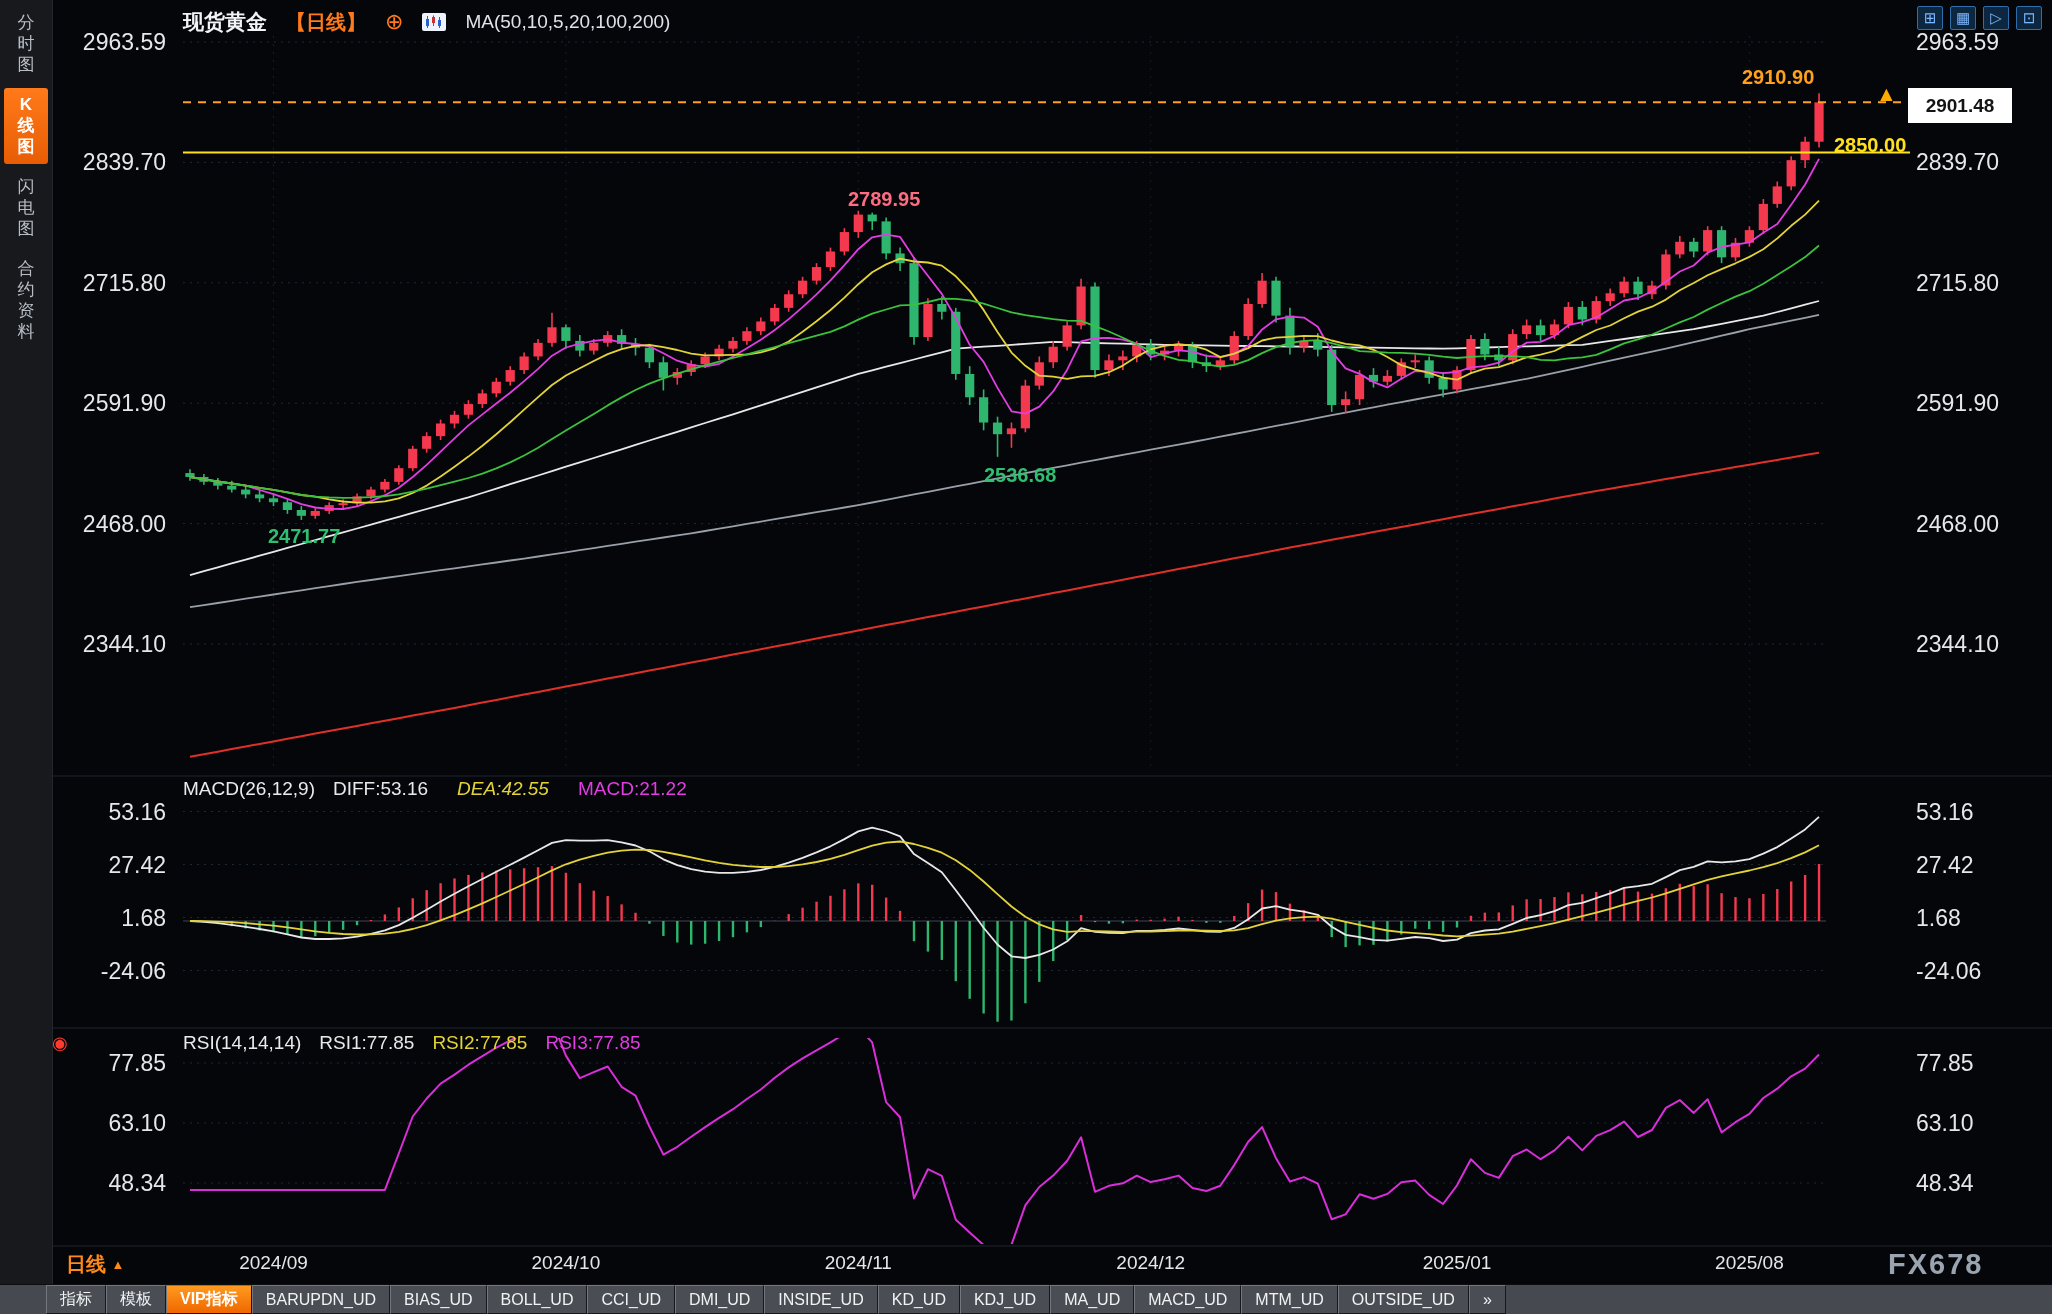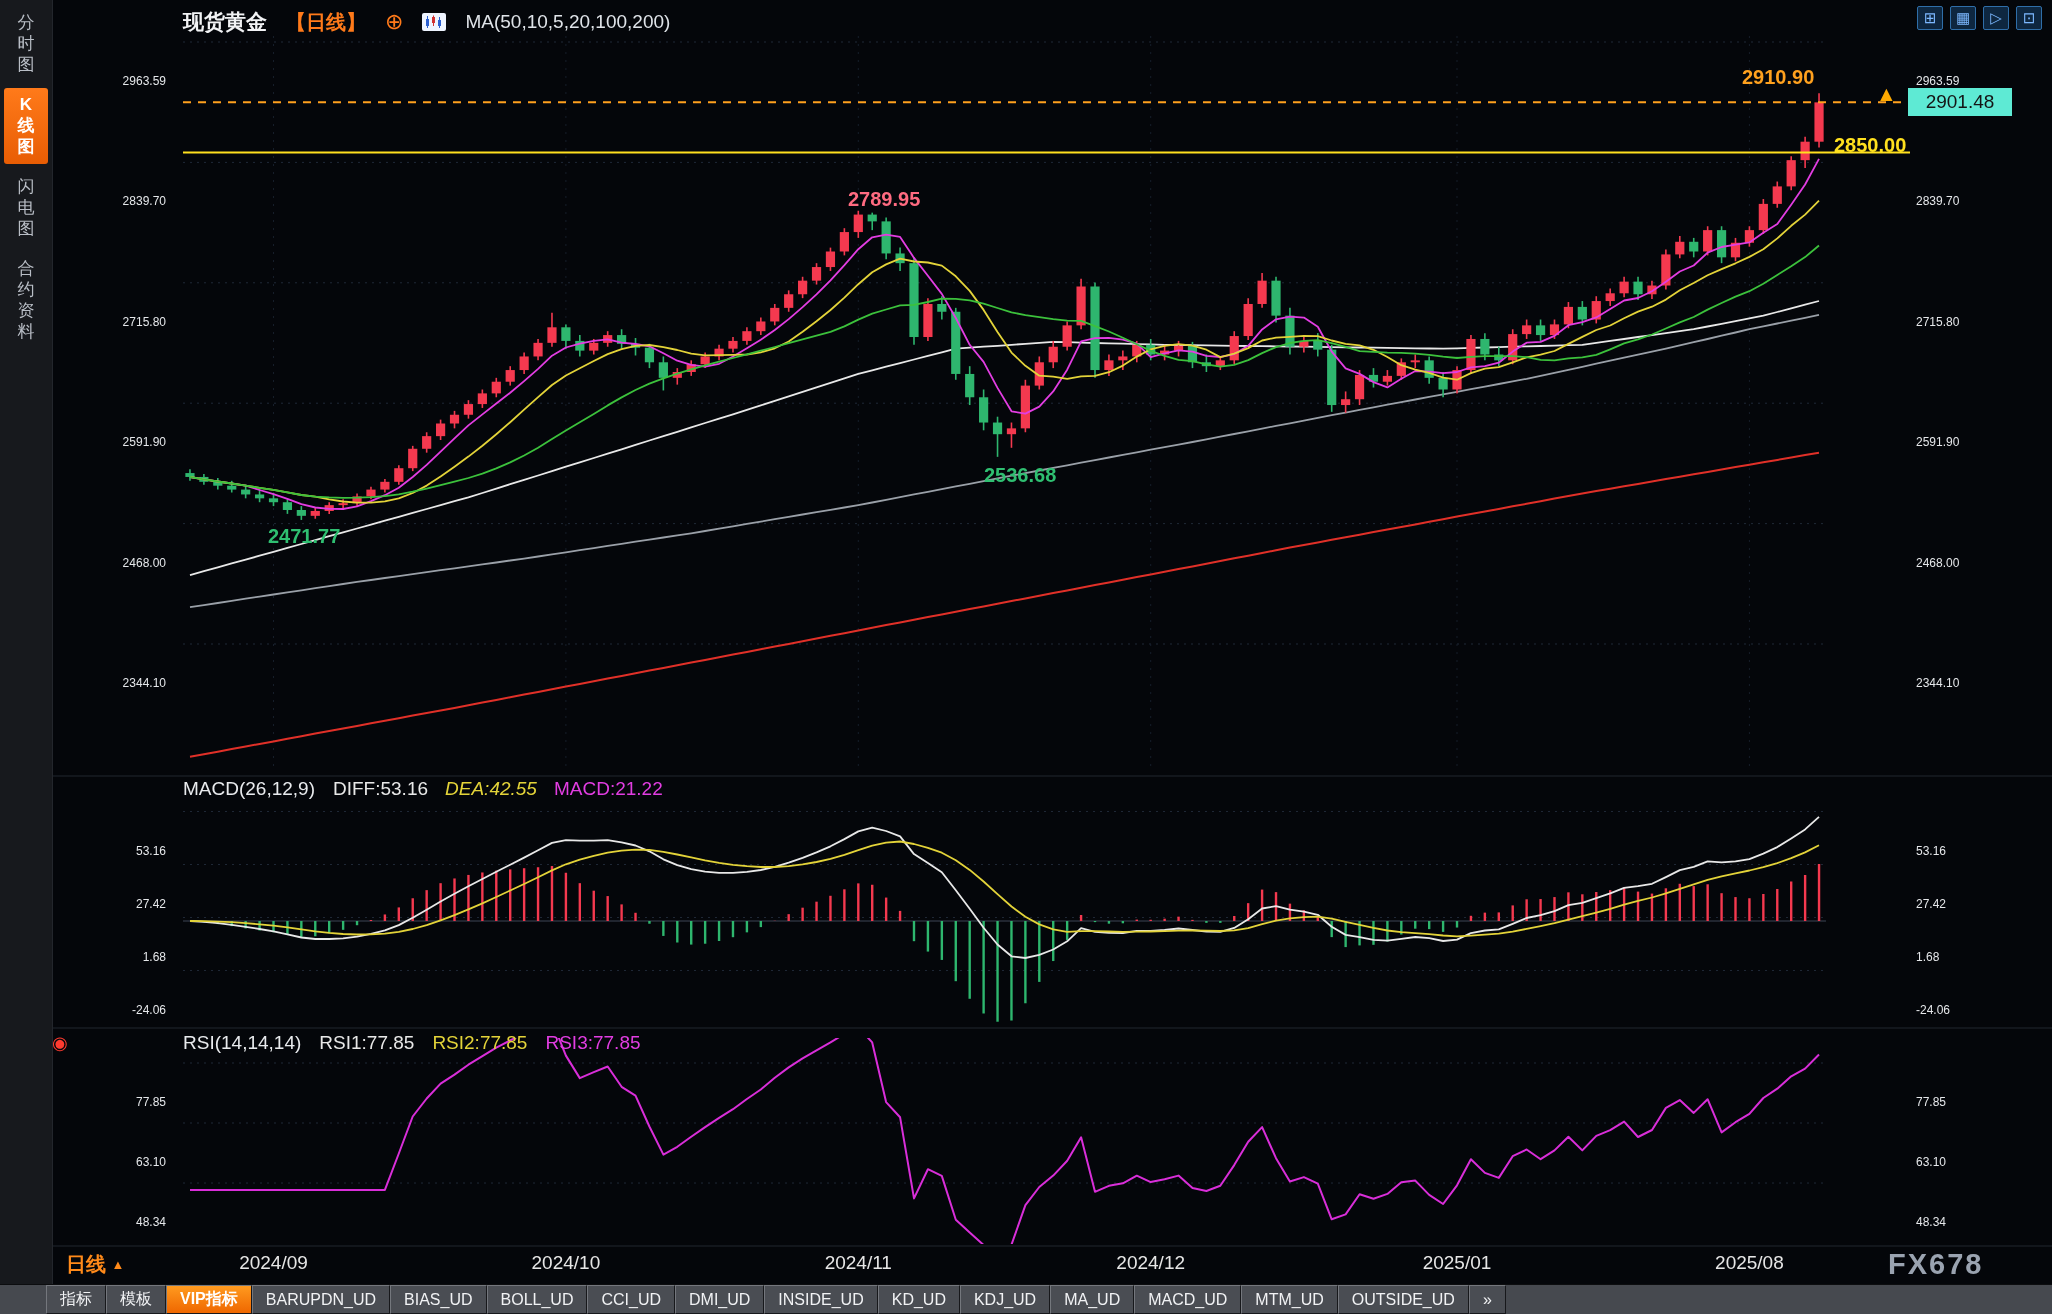--- a/index.html
+++ b/index.html
@@ -19,26 +19,26 @@
   .cplus{color:#ff7a1a;font-size:22px;line-height:20px;}
   .masettings{color:#dfe3e8;}
   #ma-values{display:flex;gap:16px;}
   .pane-hdr{position:absolute;left:183px;display:flex;gap:18px;font-size:19px;z-index:6;white-space:nowrap;}
   .pane-title{color:#e8eaed;}
   
   .topicons{position:absolute;right:10px;top:6px;display:flex;gap:7px;z-index:6;}
   .ticon{width:24px;height:22px;border:1px solid #2f6ea8;background:#0e2740;color:#7cb8ff;
          display:flex;align-items:center;justify-content:center;font-size:15px;border-radius:2px;cursor:pointer;}
   
-  .ylbl{position:absolute;height:22px;line-height:22px;font-size:12px;color:#e5e7ea;z-index:4;margin-top:39px;}
+  .ylbl{position:absolute;height:22px;line-height:22px;font-size:23px;color:#e5e7ea;z-index:4;}
   .ylbl.left{width:106px;text-align:right;}
   
   .anno{position:absolute;font-size:20px;font-weight:bold;z-index:4;}
-  .price-badge{position:absolute;left:1908px;top:88px;width:104px;height:28px;background:#5eead4;color:#141414;
-               font-size:19px;font-weight:normal;display:flex;align-items:center;justify-content:center;z-index:6;}
+  .price-badge{position:absolute;left:1908px;top:88px;width:104px;height:35px;background:#ffffff;color:#141414;
+               font-size:19px;font-weight:bold;display:flex;align-items:center;justify-content:center;z-index:6;}
   .up-arrow-marker{position:absolute;left:1876px;top:82px;color:#ffaa00;font-size:21px;z-index:6;}
   .alert-label{position:absolute;left:1834px;top:134px;color:#ffe01e;font-size:20px;font-weight:bold;z-index:6;}
   .red-dot{position:absolute;left:52px;top:1032px;color:#ff3b30;font-size:18px;z-index:6;}
   
   .xaxis{position:absolute;left:0;top:1248px;width:1868px;height:34px;z-index:5;}
   .xlbl{position:absolute;width:140px;text-align:center;font-size:19px;color:#e6e6e6;top:4px;}
   .period{position:absolute;left:66px;top:3px;color:#ff8a1a;font-size:20px;font-weight:bold;cursor:pointer;}
   .period .tri{font-size:13px;vertical-align:2px;}
   .watermark{position:absolute;left:1888px;top:0px;color:#9aa3b0;font-size:29px;font-weight:bold;letter-spacing:2px;}
   
@@ -507,21 +507,21 @@
 
   <div class="topicons" id="topicons">
       <div class="ticon">⊞</div>
       <div class="ticon">▦</div>
       <div class="ticon">▷</div>
       <div class="ticon">⊡</div>
     </div>
 
   <div class="pane-hdr" style="top:778px;">
     <span class="pane-title">MACD(26,12,9)</span>
-    <span id="macd-values" style="display:flex;gap:17px;">
+    <span id="macd-values" style="display:flex;gap:29px;">
         <span style="color: rgb(232, 232, 232);">DIFF:53.16</span>
         <span style="color: rgb(227, 211, 57); font-style: italic;">DEA:42.55</span>
         <span style="color: rgb(226, 61, 226);">MACD:21.22</span>
       </span>
   </div>
 
   <div class="pane-hdr" style="top:1032px;">
     <span class="pane-title">RSI(14,14,14)</span>
     <span id="rsi-values" style="display:flex;gap:18px;">
         <span style="color: rgb(232, 232, 232);">RSI1:77.85</span>

